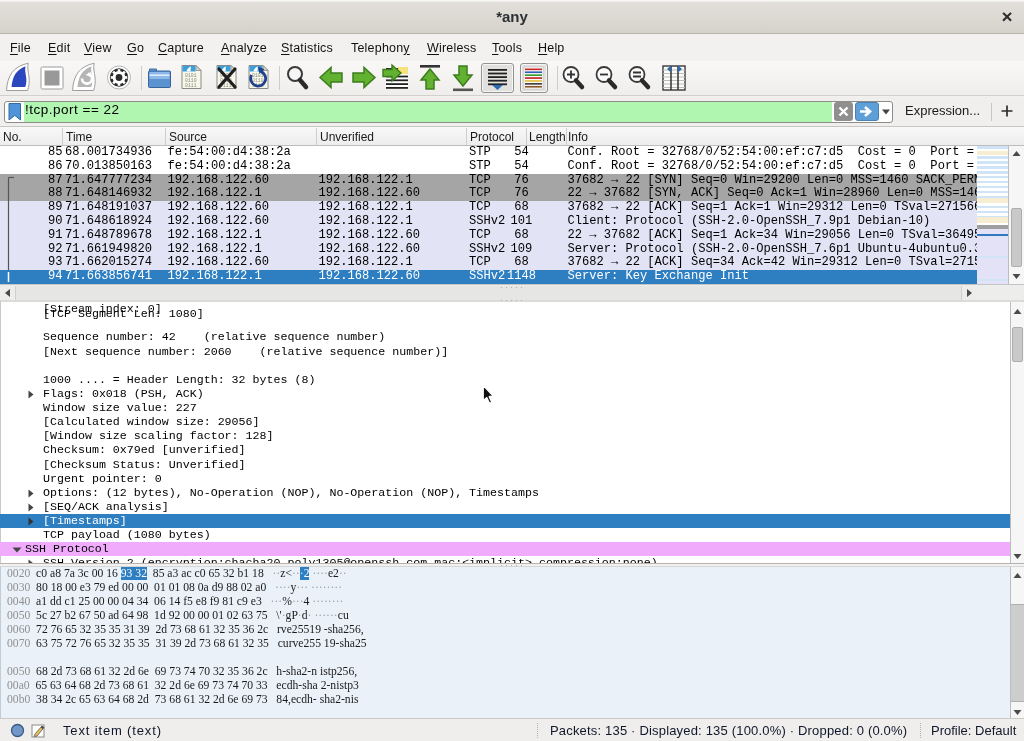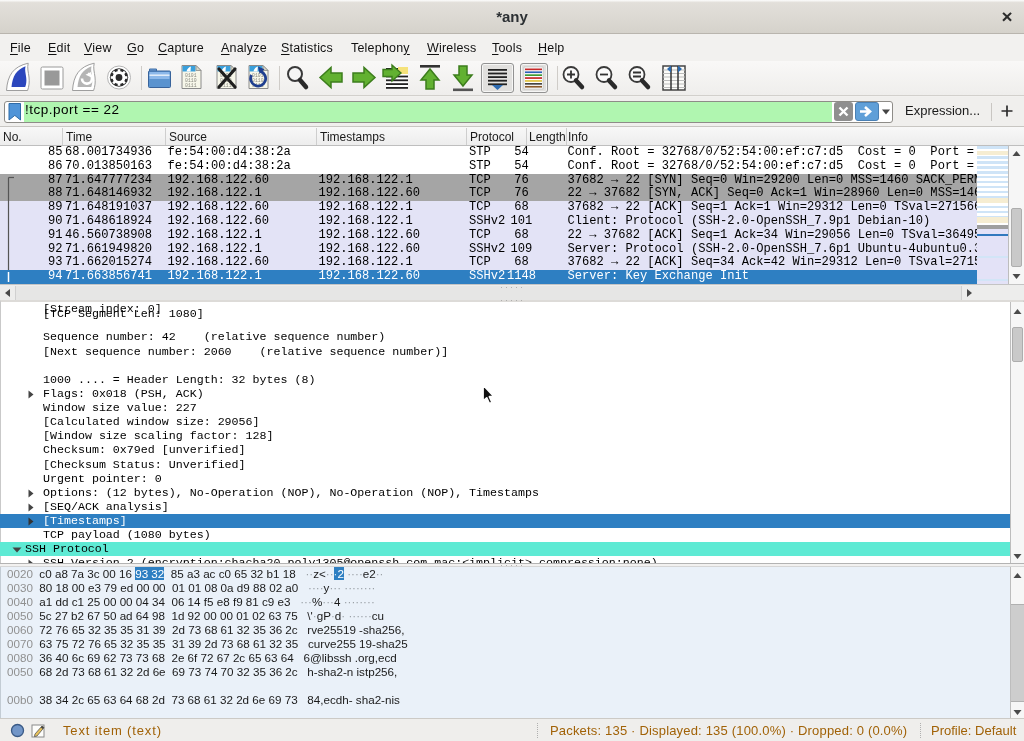--- a/index.html
+++ b/index.html
@@ -40,31 +40,31 @@
 .prow .ln{left:480px;width:83px;text-align:center}
 .prow .in{left:567.5px}
 .bg-w{background:#fff}.bg-g{background:#a5a5a5}.bg-l{background:#e3e3f6}
 .bg-sel{background:#2e7fc2;color:#fff}
 
 #hsc{left:0;top:284px;width:1024px;height:16px;background:#ededec;border-top:1px solid #c4c4c4}
 
 #det{left:0;top:300px;width:1024px;height:266px;background:#fff;border-left:1px solid #c9c9c9;border-right:1px solid #c9c9c9;border-top:2px solid #dddbd8;border-bottom:1px solid #b7b5b2}
 .drow{position:absolute;left:0;width:1010px;height:14px;font-family:"Liberation Mono",monospace;font-size:11.65px;line-height:14px;color:#000;white-space:pre}
 .drow.sel{background:#2e7fc2;color:#fff}
-.drow.ssh{background:#5eead4}
+.drow.ssh{background:#f0abfc}
 
 #hex{left:0;top:567px;width:1024px;height:151px;background:#eaf1f9;border-left:1px solid #c3ccd4}
-.hrow{position:absolute;left:0;width:1010px;height:14px;font-family:Liberation Sans, sans-serif;font-size:11.65px;line-height:14px;white-space:pre;color:#1a1a1a}
+.hrow{position:absolute;left:0;width:1010px;height:14px;font-family:Liberation Serif, serif;font-size:11.65px;line-height:14px;white-space:pre;color:#1a1a1a}
 .hrow b{font-weight:normal;color:#909090}
 .hrow i{font-style:normal;color:#9aa0a6}
 .hrow .hl{background:#2e7fc2;color:#fff}
 .hrow .hl i{color:#d8e6f2}
 
 #sb{left:0;top:718px;width:1024px;height:23px;background:#efeeec;border-top:1px solid #cccac6}
-#sb span{position:absolute;top:3.5px;font-size:13px;color:#a16207}
+#sb span{position:absolute;top:3.5px;font-size:13px;color:#0f172a}
 
 .sbv{position:absolute;background:#f6f6f6;border-left:1px solid #bdbdbd}
 .thumb{position:absolute;background:#c9c9c9;border:1px solid #adadad;border-radius:2px}
 .dots{position:absolute;color:#a8a8a8;font-size:9px;letter-spacing:2px}
 
 </style></head><body>
 <div id="app">
 <div id="title" class="abs">
       <div class="t abs">*any</div>
       <div class="x abs">×</div>
@@ -210,21 +210,21 @@
 <div id="fexpr" class="abs">Expression...</div>
 <div id="fsep" class="abs"></div>
 <svg class="abs" style="left:1000px;top:7px" width="14" height="14">
         <path d="M7 1.5 V12.5 M1.5 7 H12.5" stroke="#2d2d2d" stroke-width="1.7"></path>
       </svg>
 </div>
 <div id="plh" class="abs">
 <span style="left:3px">No.</span>
 <span style="left:66px">Time</span>
 <span style="left:169px">Source</span>
-<span style="left:320px">Timestamps</span>
+<span style="left:320px">Unverified</span>
 <span style="left:470px">Protocol</span>
 <span style="left:529px">Length</span>
 <span style="left:568px">Info</span>
 <i style="left:62px"></i>
 <i style="left:165px"></i>
 <i style="left:316px"></i>
 <i style="left:466px"></i>
 <i style="left:526px"></i>
 <i style="left:566px"></i>
 </div>
@@ -275,21 +275,21 @@
       <span class="no">90</span>
       <span class="tm">71.648618924</span>
       <span class="sr">192.168.122.60</span>
       <span class="ds">192.168.122.1</span>
       <span class="pr">SSHv2</span>
       <span class="ln">101</span>
       <span class="in">Client: Protocol (SSH-2.0-OpenSSH_7.9p1 Debian-10)</span>
     </div>
 <div class="prow bg-l" style="top:228.8px">
       <span class="no">91</span>
-      <span class="tm">46.560738908</span>
+      <span class="tm">71.648789678</span>
       <span class="sr">192.168.122.1</span>
       <span class="ds">192.168.122.60</span>
       <span class="pr">TCP</span>
       <span class="ln">68</span>
       <span class="in">22 → 37682 [ACK] Seq=1 Ack=34 Win=29056 Len=0 TSval=36495408 TS</span>
     </div>
 <div class="prow bg-l" style="top:242.6px">
       <span class="no">92</span>
       <span class="tm">71.661949820</span>
       <span class="sr">192.168.122.1</span>
@@ -393,22 +393,22 @@
 </div>
 <div class="dots" style="left:500px;top:295px">·····</div>
 <div class="abs" style="left:0;top:563px;width:1024px;height:4px;background:#f2f1f0;border-top:1px solid #b3b3b3;border-bottom:1px solid #d6d6d6"></div>
 <div id="hex" class="abs"></div>
 <div class="hrow" style="top:566.80px"><span class="abs" style="left:7px;top:0"><b>0020</b>  c0 a8 7a 3c 00 16 <span class="hl">93 32</span>  85 a3 ac c0 65 32 b1 18   <i>·</i><i>·</i>z&lt;<i>·</i><i>·</i><span class="hl"><i>·</i>2</span> <i>·</i><i>·</i><i>·</i><i>·</i>e2<i>·</i><i>·</i></span></div>
 <div class="hrow" style="top:580.86px"><span class="abs" style="left:7px;top:0"><b>0030</b>  80 18 00 e3 79 ed 00 00  01 01 08 0a d9 88 02 a0   <i>·</i><i>·</i><i>·</i><i>·</i>y<i>·</i><i>·</i><i>·</i> <i>·</i><i>·</i><i>·</i><i>·</i><i>·</i><i>·</i><i>·</i><i>·</i></span></div>
 <div class="hrow" style="top:594.92px"><span class="abs" style="left:7px;top:0"><b>0040</b>  a1 dd c1 25 00 00 04 34  06 14 f5 e8 f9 81 c9 e3   <i>·</i><i>·</i><i>·</i>%<i>·</i><i>·</i><i>·</i>4 <i>·</i><i>·</i><i>·</i><i>·</i><i>·</i><i>·</i><i>·</i><i>·</i></span></div>
 <div class="hrow" style="top:608.98px"><span class="abs" style="left:7px;top:0"><b>0050</b>  5c 27 b2 67 50 ad 64 98  1d 92 00 00 01 02 63 75   \'<i>·</i>gP<i>·</i>d<i>·</i> <i>·</i><i>·</i><i>·</i><i>·</i><i>·</i><i>·</i>cu</span></div>
 <div class="hrow" style="top:623.04px"><span class="abs" style="left:7px;top:0"><b>0060</b>  72 76 65 32 35 35 31 39  2d 73 68 61 32 35 36 2c   rve25519 -sha256,</span></div>
 <div class="hrow" style="top:637.10px"><span class="abs" style="left:7px;top:0"><b>0070</b>  63 75 72 76 65 32 35 35  31 39 2d 73 68 61 32 35   curve255 19-sha25</span></div>
-<div class="hrow" style="top:651.16px"><span class="abs" style="left:7px;top:0"><b>0080</b>  36 40 6c 69 62 73 73 68  2e 6f 72 67 2c 65 63 64   6@libssh .org,ecd</span></div>
 <div class="hrow" style="top:665.22px"><span class="abs" style="left:7px;top:0"><b>0050</b>  68 2d 73 68 61 32 2d 6e  69 73 74 70 32 35 36 2c   h-sha2-n istp256,</span></div>
+<div class="hrow" style="top:679.28px"><span class="abs" style="left:7px;top:0"><b>00a0</b>  65 63 64 68 2d 73 68 61  32 2d 6e 69 73 74 70 33   ecdh-sha 2-nistp3</span></div>
 <div class="hrow" style="top:693.34px"><span class="abs" style="left:7px;top:0"><b>00b0</b>  38 34 2c 65 63 64 68 2d  73 68 61 32 2d 6e 69 73   84,ecdh- sha2-nis</span></div>
 <div class="sbv" style="left:1010px;top:567px;width:14px;height:151px">
 <svg class="abs" style="left:0;top:2px" width="13" height="13">
         <path d="M6.5 4 l4 5 h-8 Z" fill="#4a4a4a"></path>
       </svg>
 <div class="abs" style="left:0;top:37px;width:14px;height:98px;background:#cdcdcd;border-top:1px solid #b0b0b0;border-bottom:1px solid #b0b0b0"></div>
 <svg class="abs" style="left:0;top:139px" width="13" height="13">
         <path d="M6.5 9 l4 -5 h-8 Z" fill="#4a4a4a"></path>
       </svg>
 </div>

